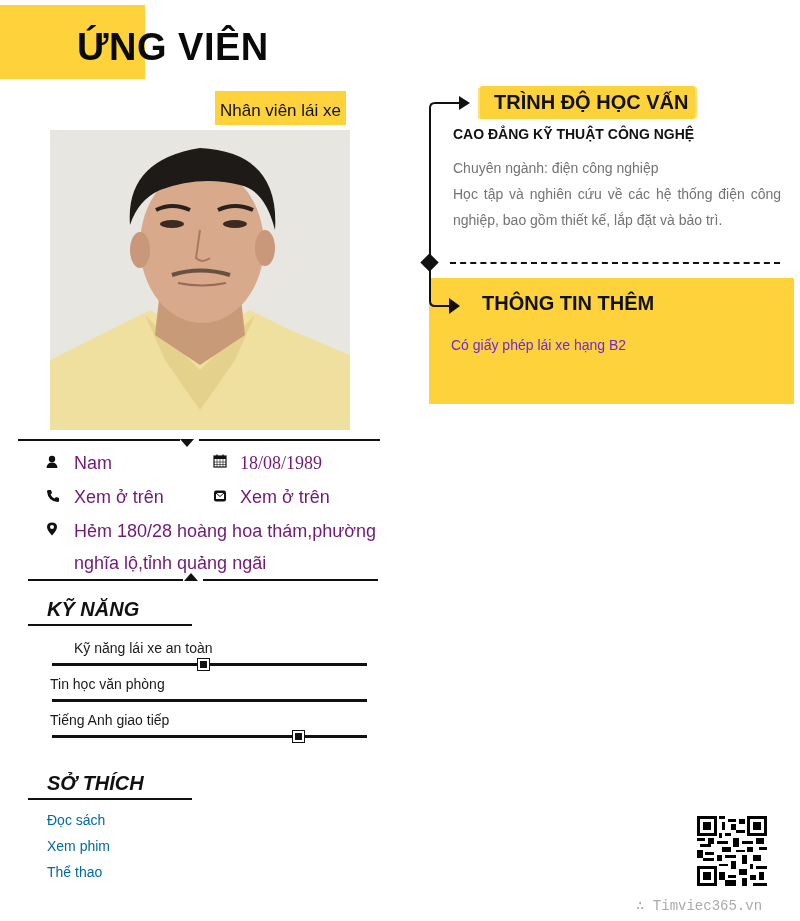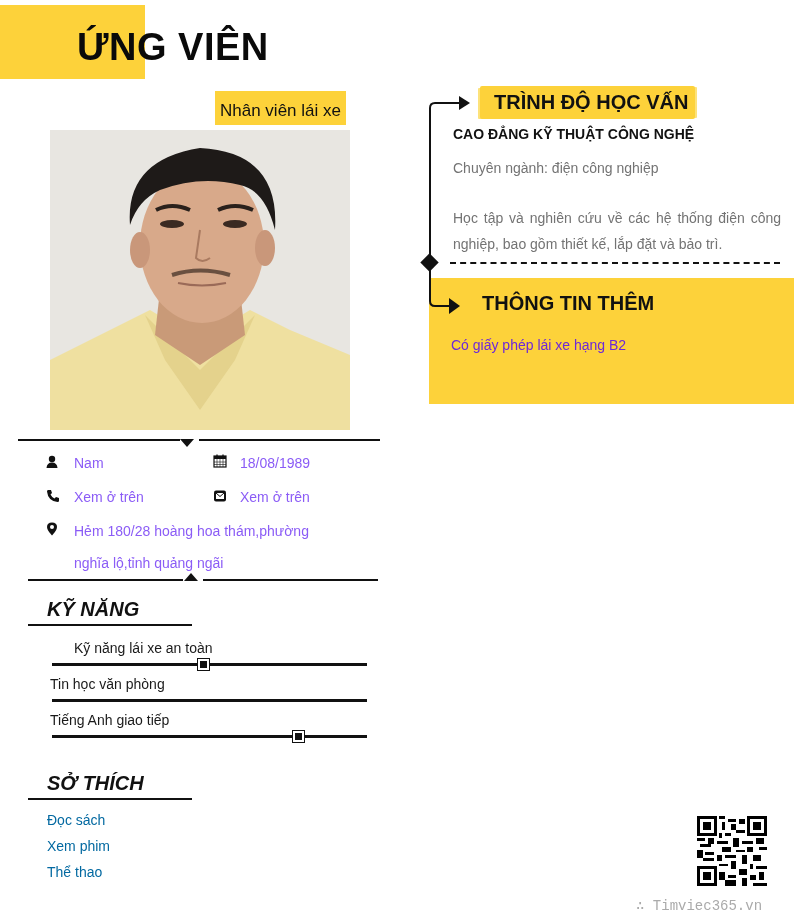--- a/index.html
+++ b/index.html
@@ -11,21 +11,21 @@
 
   .job-badge { position: absolute; left: 215px; top: 91px; height: 34px; padding: 0 5px; background: #fdd23a; font-size: 17px; line-height: 40px; color: #111; }
 
   .photo { position: absolute; left: 50px; top: 130px; width: 300px; height: 300px; overflow: hidden; background: #e6e3dd; }
   .photo svg { display: block; }
 
   .divider { position: absolute; height: 2px; background: #111; }
   .tri-down { position: absolute; width: 0; height: 0; border-left: 7px solid transparent; border-right: 7px solid transparent; border-top: 8px solid #111; }
   .tri-up { position: absolute; width: 0; height: 0; border-left: 7px solid transparent; border-right: 7px solid transparent; border-bottom: 8px solid #111; }
 
-  .info-row { position: absolute; font-size: 14px; color: #8b5cf6; line-height: 26px; }
+  .info-row { position: absolute; font-size: 18px; color: #701a75; line-height: 26px; }
   .info-icon { position: absolute; width: 14px; height: 14px; }
 
   .section-title { position: absolute; font-size: 20px; font-weight: bold; color: #111; font-style: italic; }
   .section-underline { position: absolute; height: 2px; background: #111; }
 
   .skill-label { position: absolute; left: 50px; font-size: 14px; color: #1a1a1a; }
   .skill-track { position: absolute; left: 52px; width: 315px; height: 3px; background: #111; }
   .skill-handle { position: absolute; width: 11px; height: 11px; background: #111; border: 2px solid #fff; outline: 1px solid #111; top: -4px; }
 
   .hobby { position: absolute; left: 47px; font-size: 14px; color: #0369a1; }
@@ -92,21 +92,21 @@
 </svg>
 <div class="info-row" style="left:74px; top:450px;">Nam</div>
 
 <svg class="info-icon" style="left:213px; top:454px;" viewBox="0 0 14 14">
   <rect x="1" y="2" width="12" height="11" fill="none" stroke="#111" stroke-width="1.2"></rect>
   <rect x="1" y="2" width="12" height="3" fill="#111"></rect>
   <line x1="4" y1="0.5" x2="4" y2="3" stroke="#111" stroke-width="1.3"></line>
   <line x1="10" y1="0.5" x2="10" y2="3" stroke="#111" stroke-width="1.3"></line>
   <path d="M1 8h12M1 10.5h12M4 5v8M7 5v8M10 5v8" stroke="#111" stroke-width="0.6"></path>
 </svg>
-<div class="info-row" style="left:240px; top:450px;">18/08/1989</div>
+<div class="info-row" style="left:240px; top:450px;font-family:Liberation Serif, serif;">18/08/1989</div>
 
 <svg class="info-icon" style="left:46px; top:489px;" viewBox="0 0 14 14">
   <path d="M2 1 L5 1 L6 4 L4.5 5.5 Q6 8.5 8.5 9.5 L10 8 L13 9 L13 12 Q13 13 11.5 13 Q2 12 1 2.5 Q1 1 2 1 Z" fill="#111"></path>
 </svg>
 <div class="info-row" style="left:74px; top:484px;">Xem ở trên</div>
 
 <svg class="info-icon" style="left:213px; top:489px;" viewBox="0 0 14 14">
   <rect x="1" y="1.5" width="12" height="11" rx="2" fill="#111"></rect>
   <rect x="3" y="4" width="8" height="6" fill="#fff"></rect>
   <path d="M3 4 L7 7.5 L11 4" stroke="#111" stroke-width="1" fill="none"></path>
@@ -151,21 +151,21 @@
   <path d="M32 2 L43 9 L32 16 Z" fill="#111"></path>
 </svg>
 <div class="timeline-line" style="top:113px; height:150px;"></div>
 <div class="diamond"></div>
 <div class="dashed"></div>
 
 <div class="edu-heading-bg"></div>
 <div class="edu-heading">TRÌNH ĐỘ HỌC VẤN</div>
 <div class="edu-school">CAO ĐẲNG KỸ THUẬT CÔNG NGHỆ</div>
 <div class="edu-text" style="top:155px;">Chuyên ngành: điện công nghiệp</div>
-<div class="edu-text" style="top:181px;margin-top:24px;">Học tập và nghiên cứu về các hệ thống điện công nghiệp, bao gồm thiết kế, lắp đặt và bảo trì.</div>
+<div class="edu-text" style="top:181px;">Học tập và nghiên cứu về các hệ thống điện công nghiệp, bao gồm thiết kế, lắp đặt và bảo trì.</div>
 
 <div class="extra-box"></div>
 <div class="timeline-line" style="top:268px; height:28px;"></div>
 <svg style="position:absolute; left:427px; top:293px;" width="36" height="24" viewBox="0 0 36 24">
   <path d="M3 0 L3 8 Q3 13 8 13 L24 13" stroke="#111" stroke-width="2" fill="none"></path>
   <path d="M22 5 L33 13 L22 21 Z" fill="#111"></path>
 </svg>
 <div class="extra-heading">THÔNG TIN THÊM</div>
 <div class="extra-text">Có giấy phép lái xe hạng B2</div>
 

